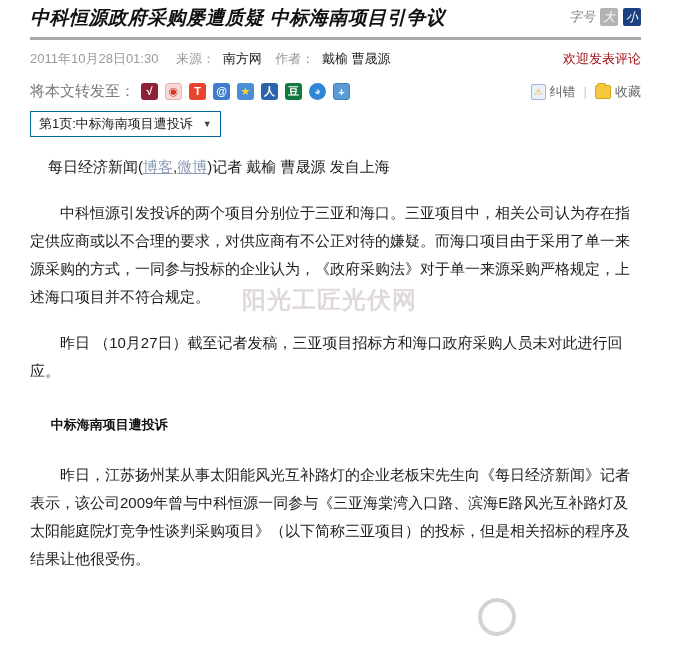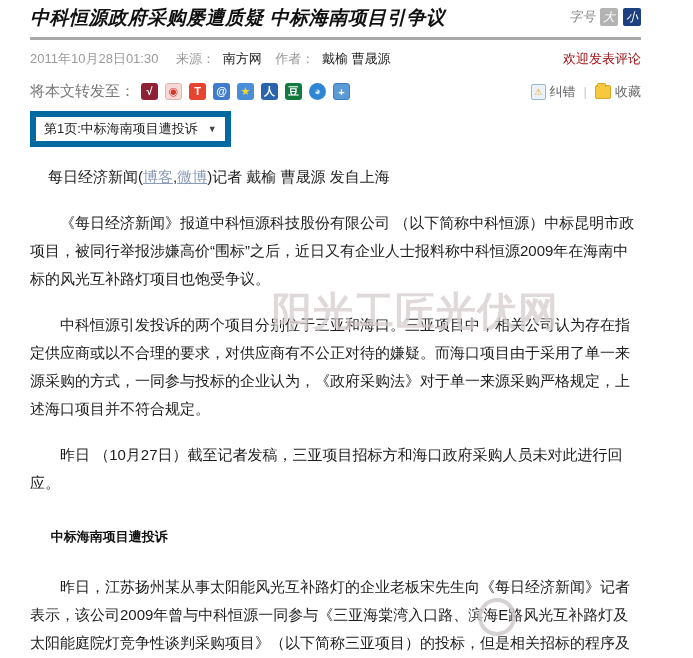--- a/index.html
+++ b/index.html
@@ -129,21 +129,21 @@
     background: #f6c83e;
     border: 1px solid #d9a520;
     border-bottom: none;
     border-radius: 2px 2px 0 0;
   }
   
   .page-select {
     display: inline-flex;
     align-items: center;
     margin-top: 10px;
-    border: 6px solid #0369a1;
+    border: 1px solid #0369a1;
     padding: 3px 8px;
     font-size: 13px;
     color: #222;
     background: #fff;
     cursor: pointer;
   }
   .page-select .caret { font-size: 9px; color: #444; margin-left: 10px; }
   
   .article-body {
     margin-top: 14px;
@@ -166,23 +166,23 @@
     text-indent: 1.6em;
   }
   
   .wm {
     position: absolute;
     pointer-events: none;
     z-index: 5;
     white-space: nowrap;
   }
   .wm-center {
-    left: 272px;
+    left: 242px;
     top: 284px;
-    font-size: 40px;
+    font-size: 24px;
     letter-spacing: 1px;
     color: rgba(214, 204, 204, 0.75);
     font-weight: bold;
   }
   .wm-bottom {
     left: 478px;
     top: 598px;
     display: flex;
     align-items: center;
     color: rgba(208, 202, 202, 0.85);
@@ -255,21 +255,20 @@
     <span>第1页:中标海南项目遭投诉</span>
     <span class="caret">▼</span>
   </div>
 
   
   <div class="article-body">
     <div class="byline">
       <span>每日经济新闻(</span><a>博客</a><span>,</span><a>微博</a><span>)记者 戴榆 曹晟源 发自上海</span>
     </div>
 
-    <p>《每日经济新闻》报道中科恒源科技股份有限公司 （以下简称中科恒源）中标昆明市政项目，被同行举报涉嫌高价“围标”之后，近日又有企业人士报料称中科恒源2009年在海南中标的风光互补路灯项目也饱受争议。</p>
     <p>中科恒源引发投诉的两个项目分别位于三亚和海口。三亚项目中，相关公司认为存在指定供应商或以不合理的要求，对供应商有不公正对待的嫌疑。而海口项目由于采用了单一来源采购的方式，一同参与投标的企业认为，《政府采购法》对于单一来源采购严格规定，上述海口项目并不符合规定。</p>
     <p>昨日 （10月27日）截至记者发稿，三亚项目招标方和海口政府采购人员未对此进行回应。</p>
 
     <h2 class="section-heading">中标海南项目遭投诉</h2>
 
     <p>昨日，江苏扬州某从事太阳能风光互补路灯的企业老板宋先生向《每日经济新闻》记者表示，该公司2009年曾与中科恒源一同参与《三亚海棠湾入口路、滨海E路风光互补路灯及太阳能庭院灯竞争性谈判采购项目》（以下简称三亚项目）的投标，但是相关招标的程序及结果让他很受伤。</p>
 
   </div>
 
   

